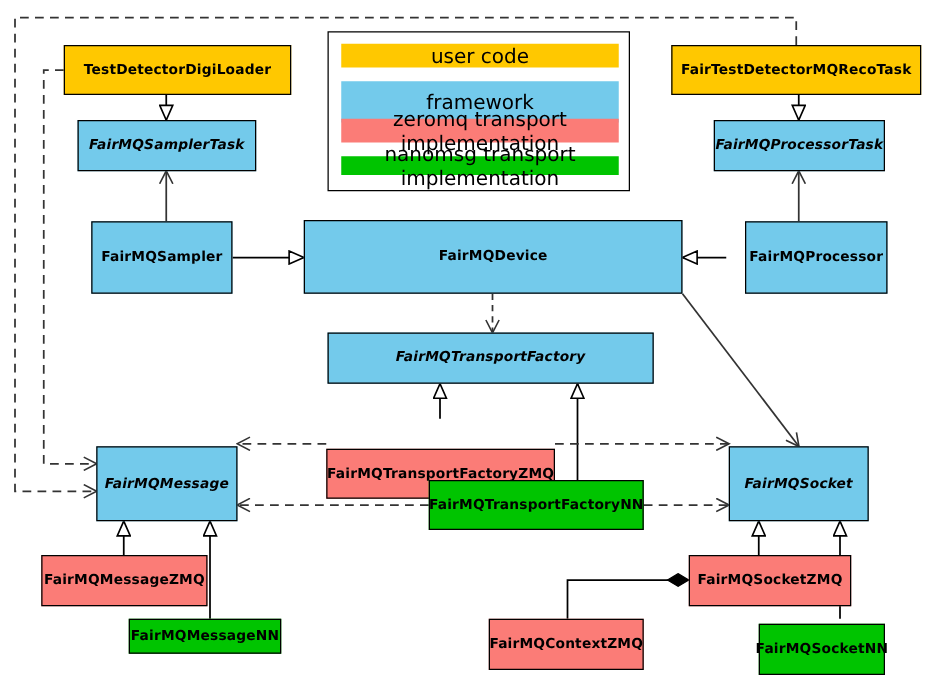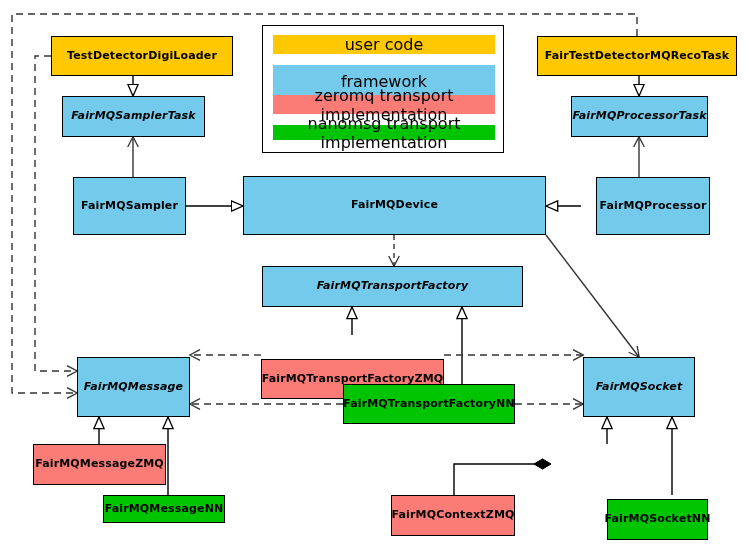--- a/index.html
+++ b/index.html
@@ -147,20 +147,23 @@
     </div>
   <div class="node framework abstract" style="left:583px;top:357px;width:112px;height:60px;">
       <span>FairMQSocket</span>
     </div>
   <div class="node zmq" style="left:33px;top:444px;width:133px;height:41px;">
       <span>FairMQMessageZMQ</span>
     </div>
   <div class="node nn" style="left:103px;top:495px;width:122px;height:28px;">
       <span>FairMQMessageNN</span>
     </div>
+  <div class="node zmq" style="left:551px;top:444px;width:130px;height:41px;">
+      <span>FairMQSocketZMQ</span>
+    </div>
   <div class="node nn" style="left:607px;top:499px;width:101px;height:41px;">
       <span>FairMQSocketNN</span>
     </div>
   <div class="node zmq" style="left:391px;top:495px;width:124px;height:41px;">
       <span>FairMQContextZMQ</span>
     </div>
 
   <div id="legend" style="left:262px;top:25px;width:242px;height:128px;">
     <div class="legend-row" style="left:10px;top:9px;width:222px;height:19px;background:#ffc800;">
       <span>user code</span>

